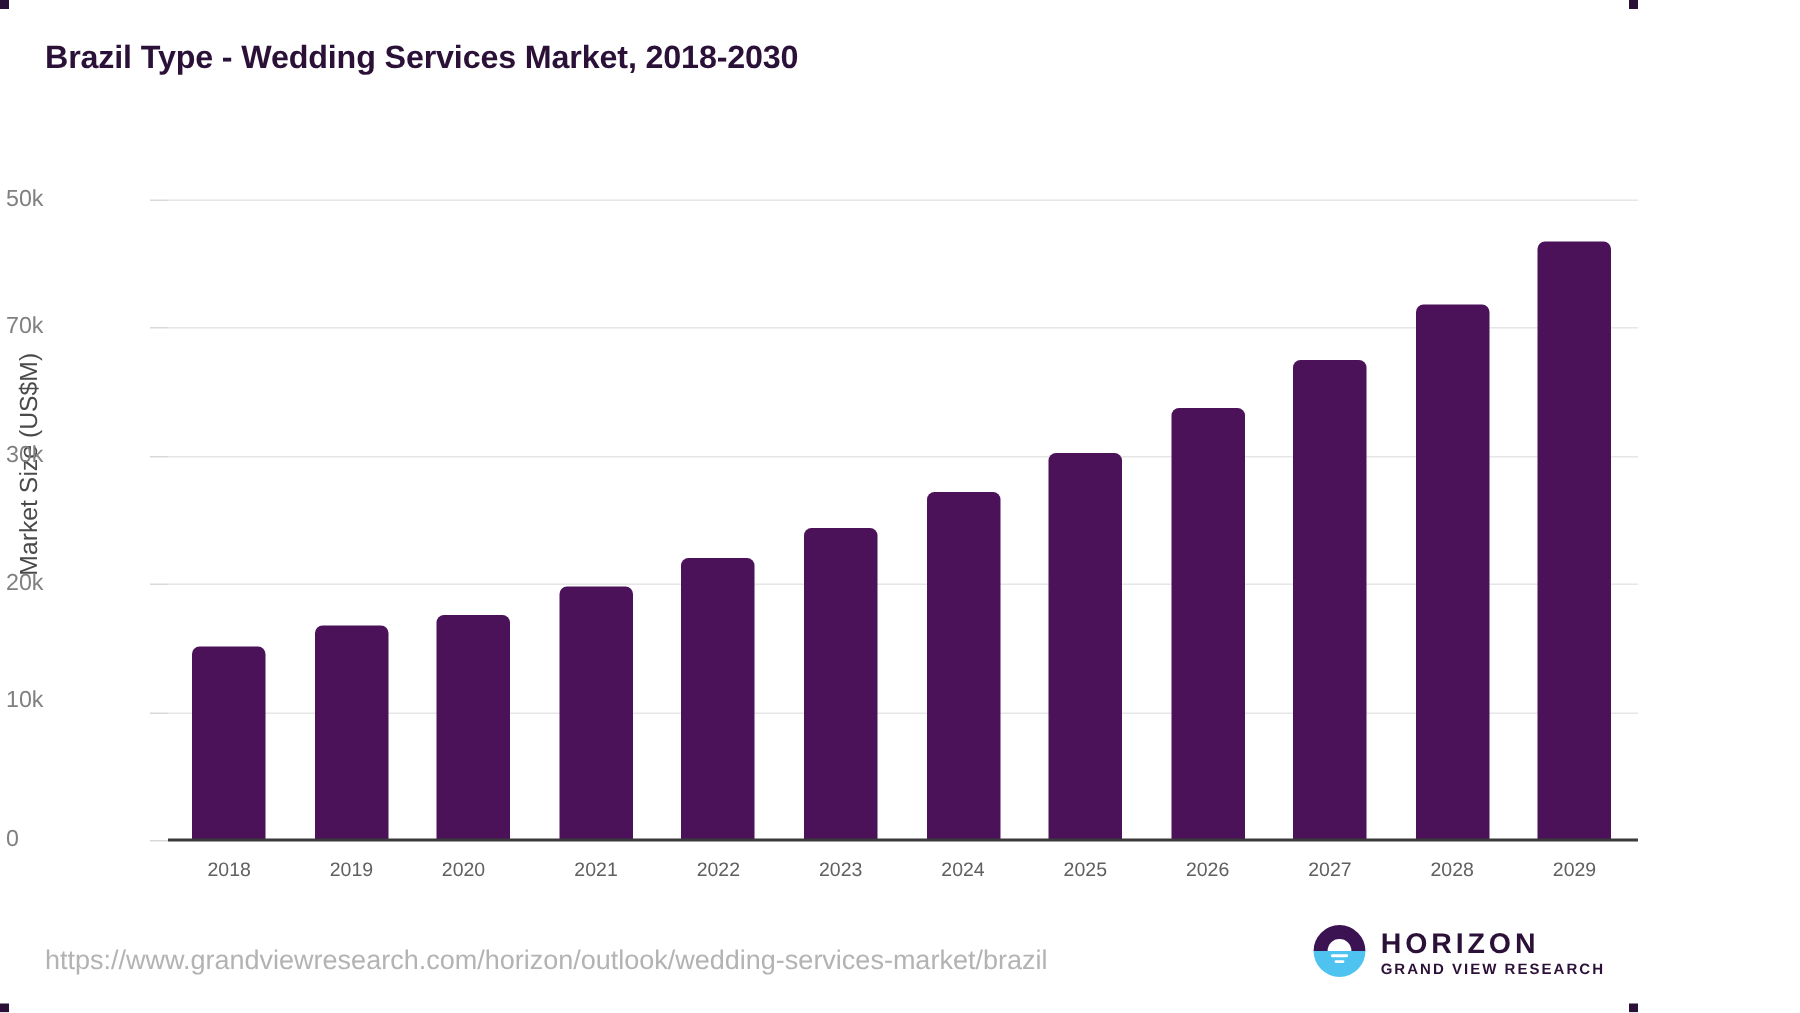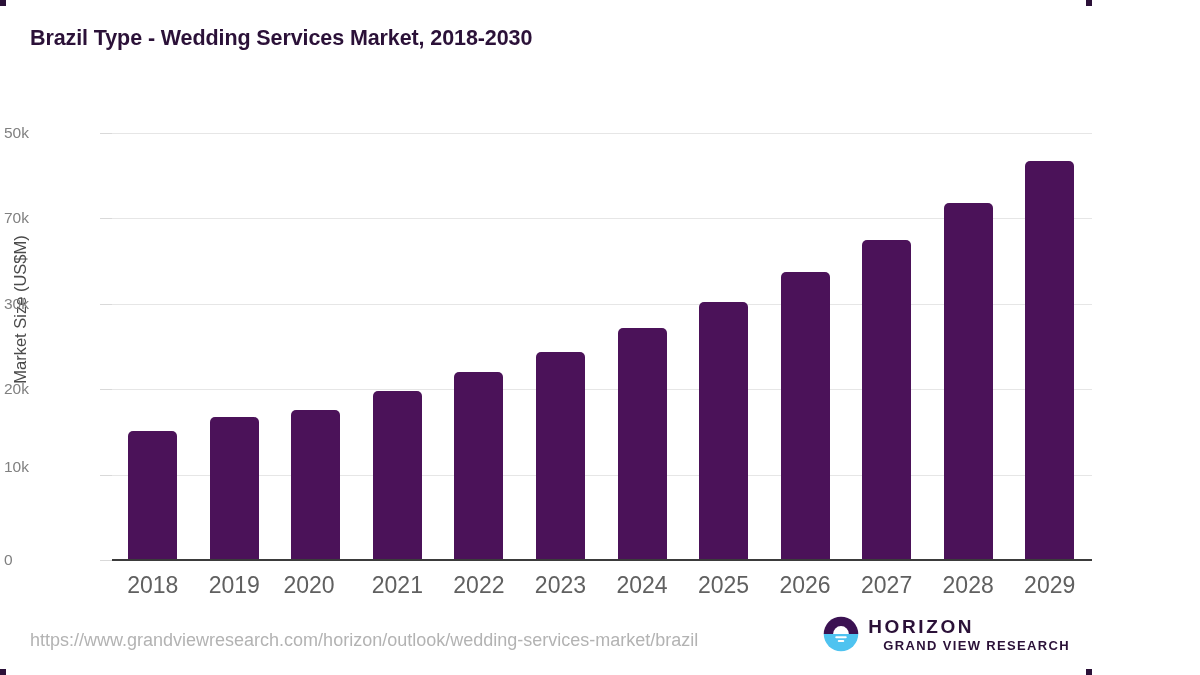--- a/index.html
+++ b/index.html
@@ -100,21 +100,21 @@
     border-top-left-radius: 5px;
     border-top-right-radius: 5px;
   }
 
   
   .x-tick-label {
     position: absolute;
     top: 572px;
     width: 90px;
     text-align: center;
-    font-size: 23px;
+    font-size: 13px;
     color: #606060;
   }
 
   
   #source-url {
     position: absolute;
     left: 30px;
     top: 630px;
     font-size: 18px;
     color: #b3b3b3;
@@ -141,25 +141,24 @@
     line-height: 1;
   }
   #logo-wordmark {
     font-size: 19px;
     font-weight: bold;
     color: #2b1138;
     letter-spacing: 2.6px;
   }
   #logo-tagline {
     margin-top: 3px;
-    font-size: 13px;
+    font-size: 10px;
     font-weight: bold;
     color: #2b1138;
     letter-spacing: 1.35px;
-    margin-left: 15px;
   }
 
   
   .corner-mark {
     position: absolute;
     width: 6px;
     height: 6px;
     background: #2b1138;
   }
 </style>

